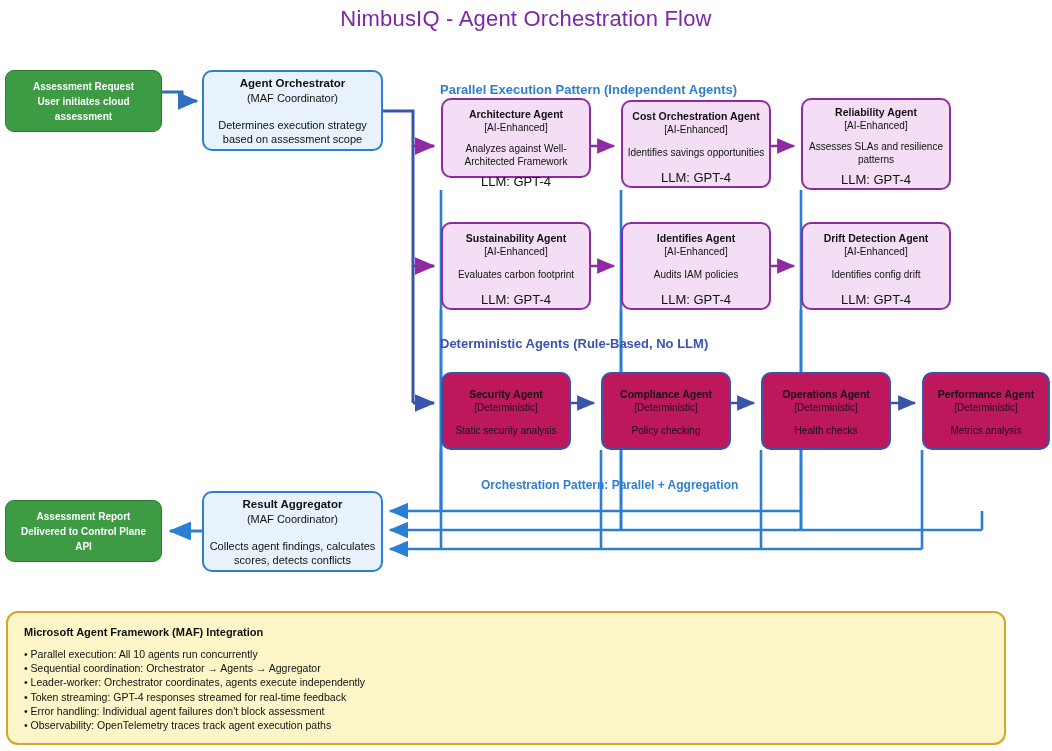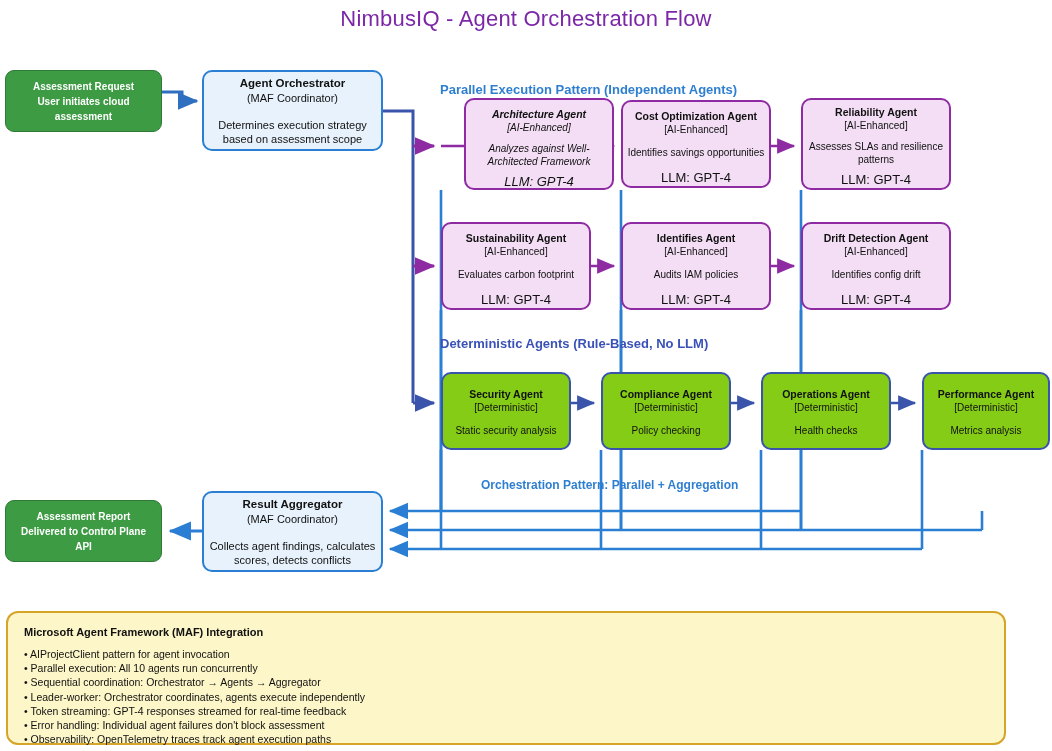--- a/index.html
+++ b/index.html
@@ -14,21 +14,21 @@
   .node{position:absolute;box-sizing:border-box;display:flex;flex-direction:column;
         align-items:center;justify-content:center;text-align:center;}
 
   .green{background:#3d9b43;border:1.5px solid #2f7a36;border-radius:9px;
          color:#ffffff;font-weight:bold;font-size:10px;line-height:15px;}
 
   .lblue{background:#e8f2fc;border:2px solid #2a7fd4;border-radius:10px;
          color:#111111;font-size:11.5px;line-height:15px;}
 
   .agent-ai{background:#f4def5;border:2px solid #8e2ba3;border-radius:10px;}
-  .agent-det{background:#84cc16;border:2px solid #3a54ab;border-radius:10px;}
+  .agent-det{background:#be185d;border:2px solid #3a54ab;border-radius:10px;}
 
   .agent{position:absolute;box-sizing:border-box;color:#111;}
   .agent .ln{position:absolute;left:0;width:100%;text-align:center;}
   .a-name{font-size:10.5px;font-weight:bold;}
   .a-kind{font-size:10px;}
   .a-desc{font-size:10px;line-height:13px;}
   .a-llm{font-size:13px;}
 
   .sect{position:absolute;font-size:13px;font-weight:bold;white-space:nowrap;}
   .sect.blue{color:#2f7fd0;}
@@ -127,30 +127,30 @@
 
   <div class="node lblue" style="left:202px;top:70px;width:181px;height:81px;">
     <div class="orc-title">Agent Orchestrator</div>
     <div class="orc-sub">(MAF Coordinator)</div>
     <div class="orc-body">Determines execution strategy</div>
     <div class="orc-body" style="margin-top:0">based on assessment scope</div>
   </div>
 
   <div class="sect blue" style="left:440px;top:66px;margin-top:16px;">Parallel Execution Pattern (Independent Agents)</div>
 
-  <div class="agent agent-ai" style="left:464px;top:98px;width:150px;height:92px;font-style:italic;">
+  <div class="agent agent-ai" style="left:441px;top:98px;width:150px;height:80px;">
     <div class="ln a-name" style="top:8px">Architecture Agent</div>
     <div class="ln a-kind" style="top:22px">[AI-Enhanced]</div>
     <div class="ln a-desc" style="top:42px">Analyzes against Well-</div>
     <div class="ln a-desc" style="top:55px">Architected Framework</div>
     <div class="ln a-llm" style="top:74px">LLM: GPT-4</div>
   </div>
 
   <div class="agent agent-ai" style="left:621px;top:100px;width:150px;height:88px;">
-    <div class="ln a-name" style="top:8px">Cost Optimization Agent</div>
+    <div class="ln a-name" style="top:8px">Cost Orchestration Agent</div>
     <div class="ln a-kind" style="top:22px">[AI-Enhanced]</div>
     <div class="ln a-desc" style="top:44px">Identifies savings opportunities</div>
     <div class="ln a-llm" style="top:68px">LLM: GPT-4</div>
   </div>
 
   <div class="agent agent-ai" style="left:801px;top:98px;width:150px;height:92px;">
     <div class="ln a-name" style="top:6px">Reliability Agent</div>
     <div class="ln a-kind" style="top:20px">[AI-Enhanced]</div>
     <div class="ln a-desc" style="top:40px">Assesses SLAs and resilience</div>
     <div class="ln a-desc" style="top:53px">patterns</div>
@@ -214,21 +214,20 @@
   </div>
 
   <div class="node green" style="left:5px;top:500px;width:157px;height:62px;">
     <div>Assessment Report</div>
     <div>Delivered to Control Plane</div>
     <div>API</div>
   </div>
 
   <div class="note">
     <div class="note-title">Microsoft Agent Framework (MAF) Integration</div>
-    <div class="note-line">• AIProjectClient pattern for agent invocation</div>
     <div class="note-line">• Parallel execution: All 10 agents run concurrently</div>
     <div class="note-line">• Sequential coordination: Orchestrator → Agents → Aggregator</div>
     <div class="note-line">• Leader-worker: Orchestrator coordinates, agents execute independently</div>
     <div class="note-line">• Token streaming: GPT-4 responses streamed for real-time feedback</div>
     <div class="note-line">• Error handling: Individual agent failures don't block assessment</div>
     <div class="note-line">• Observability: OpenTelemetry traces track agent execution paths</div>
   </div>
 
 </div>
 

